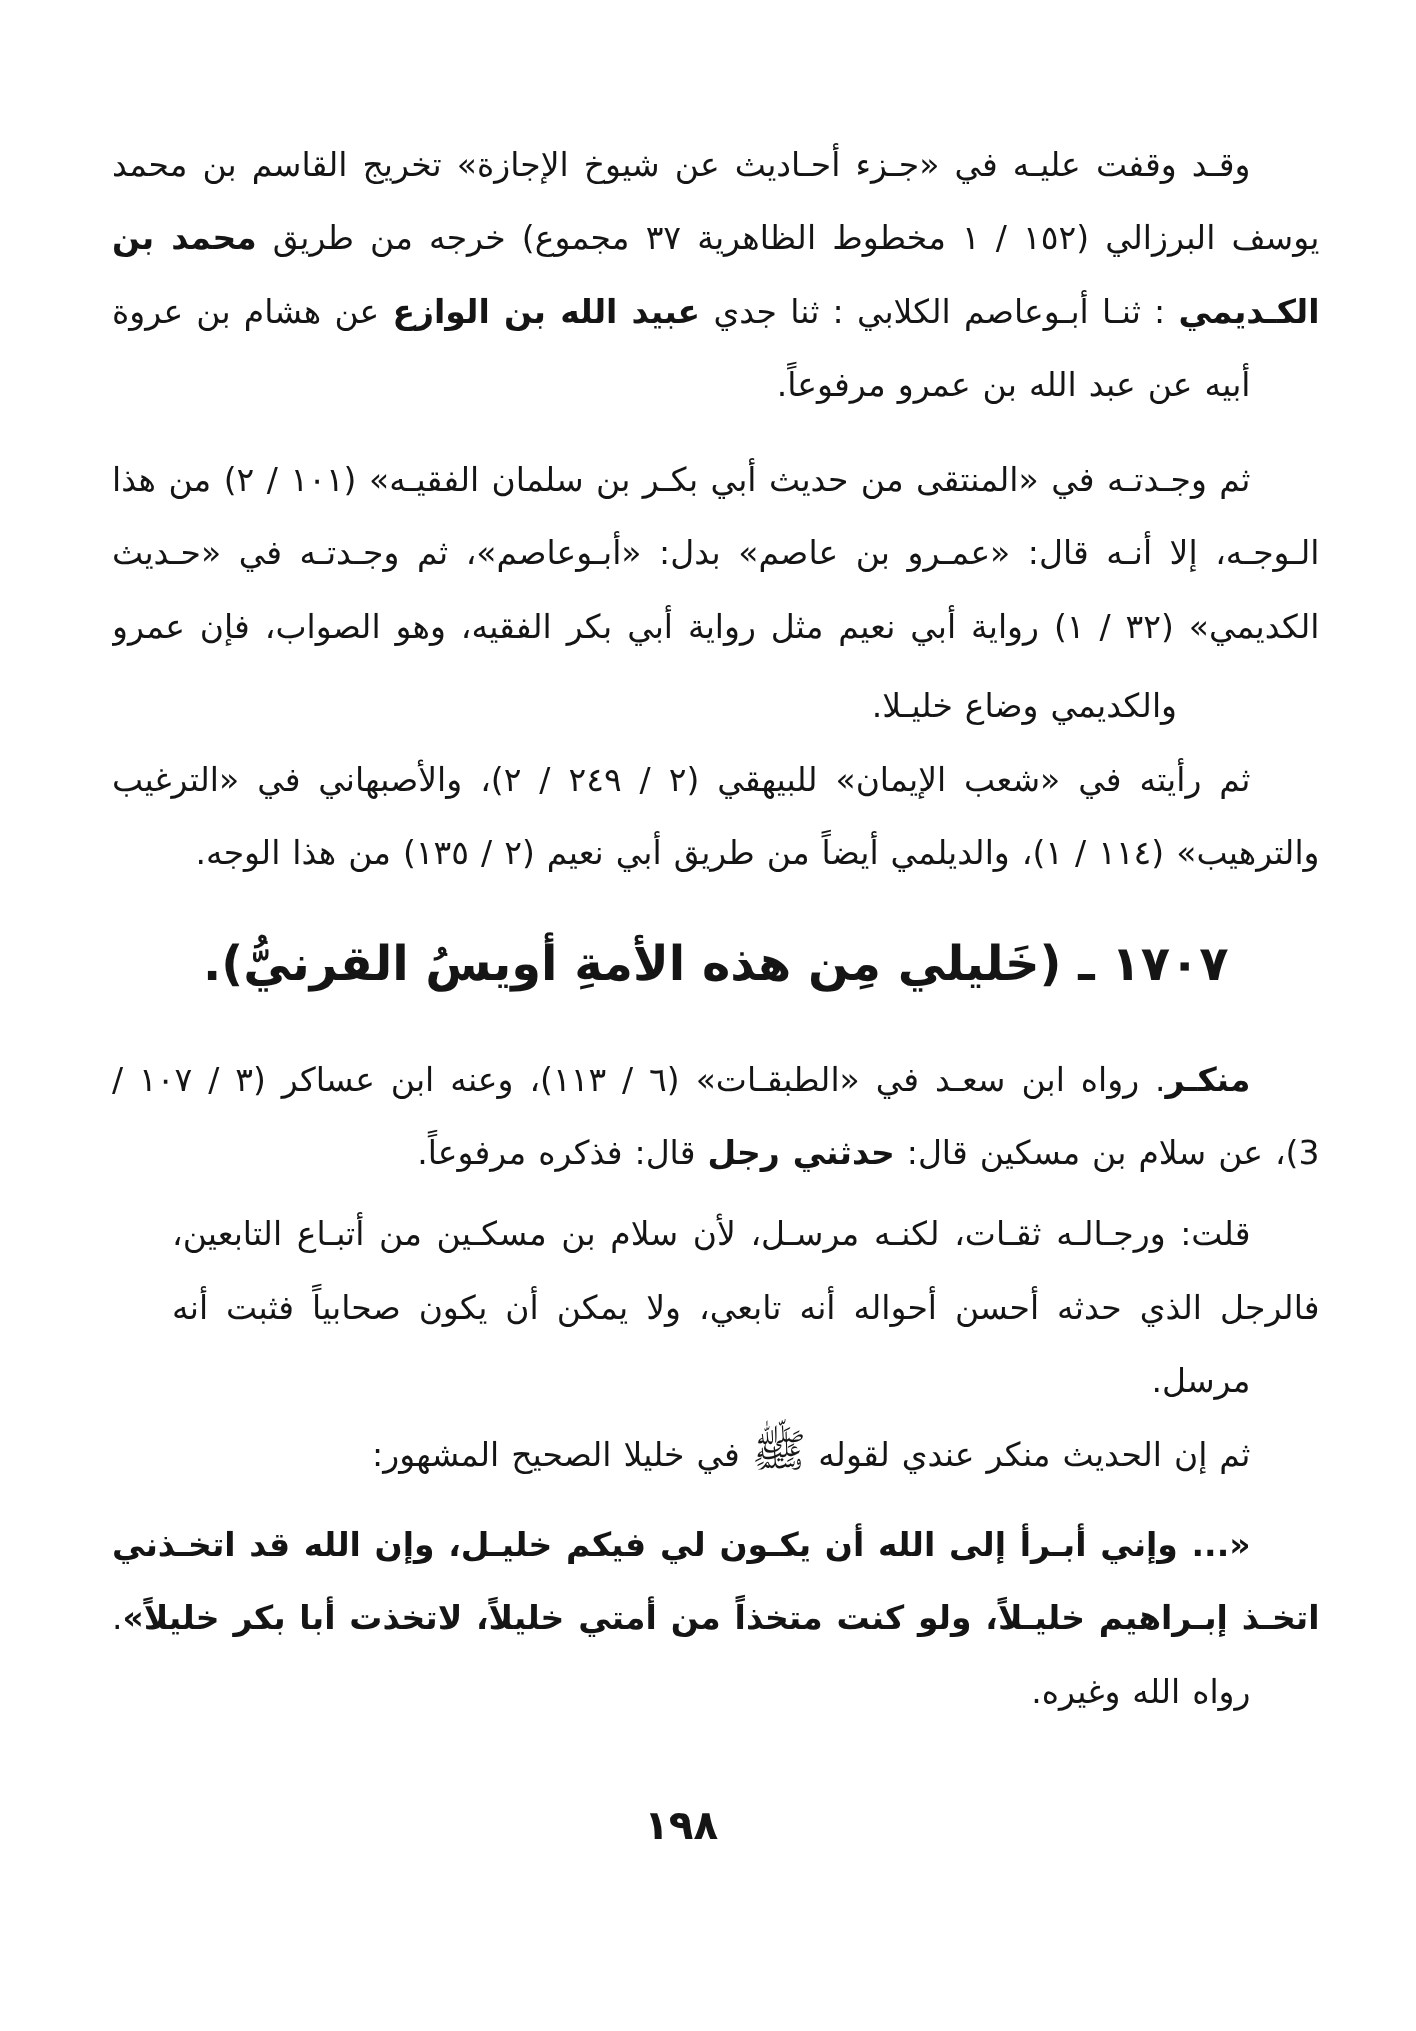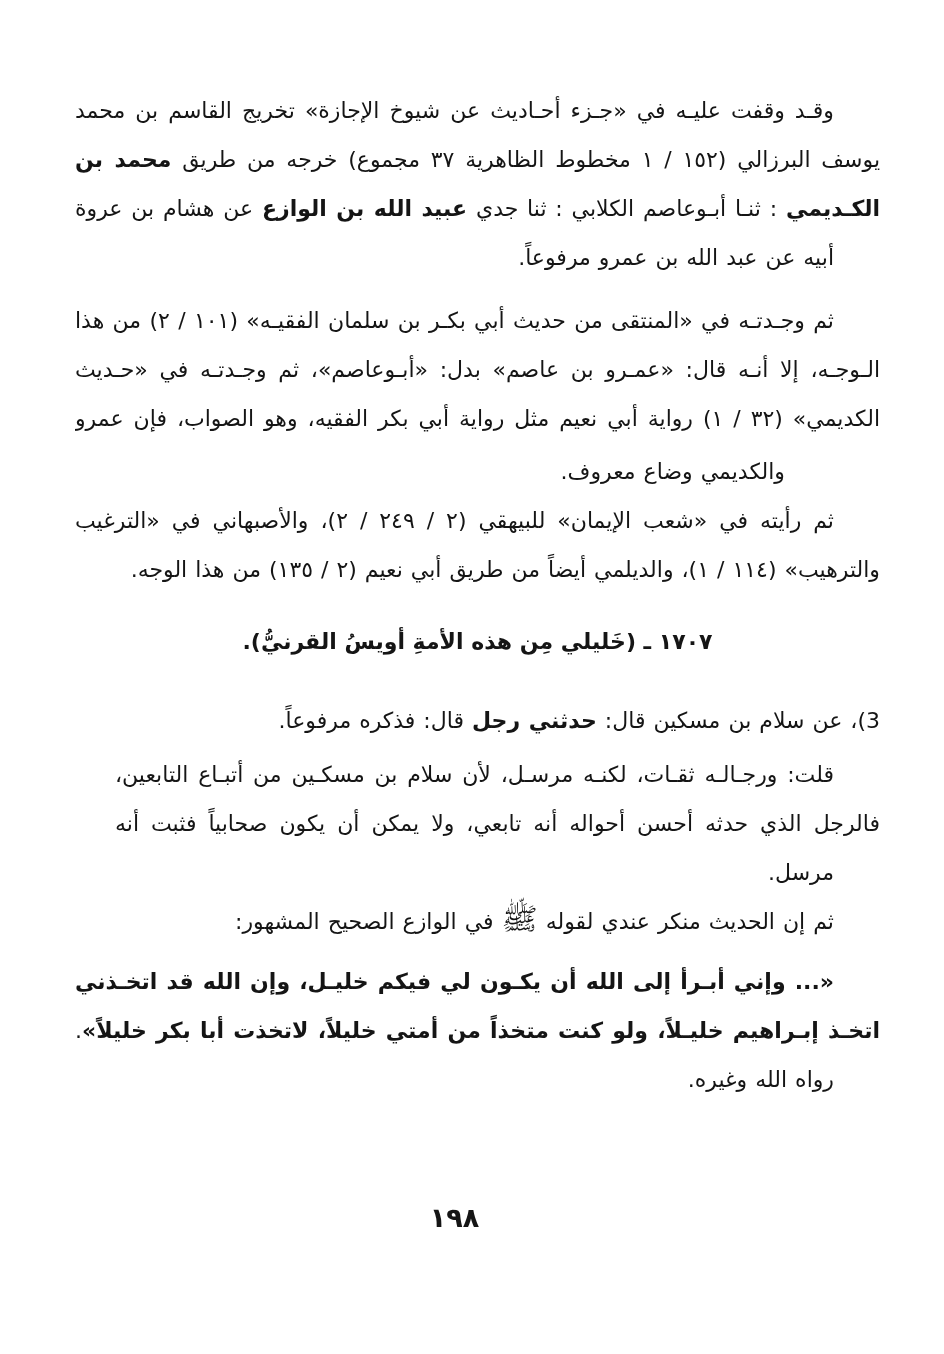--- a/index.html
+++ b/index.html
@@ -32,21 +32,21 @@
   }
   .line.j{
     text-align:justify;
     text-align-last:justify;
   }
   .ind1{padding-right:46px;}
   .ind2{padding-right:95px;}
   .b{font-weight:bold;}
   .seal{font-size:30px;line-height:1;font-weight:normal;}
   .heading{
-    font-size:22px;
+    font-size:32px;
     font-weight:bold;
     text-align:center;
     line-height:56px;
     height:56px;
     overflow:hidden;
   }
   
   .block-0{margin-bottom:14px;}
   .block-1{margin-bottom:4px;}
   .block-2{margin-bottom:0;}
@@ -77,37 +77,38 @@
         <div class="line j"><span>يوسف البرزالي (١٥٢ / ١ مخطوط الظاهرية ٣٧ مجموع) خرجه من طريق </span><span class="b">محمد بن يونس</span></div>
         <div class="line j"><span class="b">الكـديمي</span><span> : ثنـا أبـوعاصم الكلابي : ثنا جدي </span><span class="b">عبيد الله بن الوازع</span><span> عن هشام بن عروة عن</span></div>
         <div class="line ind1"><span>أبيه عن عبد الله بن عمرو مرفوعاً.</span></div>
       </div>
       <div class="para block-1">
         <div class="line j ind1"><span>ثم وجـدتـه في «المنتقى من حديث أبي بكـر بن سلمان الفقيـه» (١٠١ / ٢) من هذا</span></div>
         <div class="line j"><span>الـوجـه، إلا أنـه قال: «عمـرو بن عاصم» بدل: «أبـوعاصم»، ثم وجـدتـه في «حـديث</span></div>
         <div class="line j"><span>الكديمي» (٣٢ / ١) رواية أبي نعيم مثل رواية أبي بكر الفقيه، وهو الصواب، فإن عمرو</span></div>
       </div>
       <div class="para block-2">
-        <div class="line ind2"><span>والكديمي وضاع معروف.</span></div>
+        <div class="line ind2"><span>والكديمي وضاع خليـلا.</span></div>
       </div>
       <div class="para block-3">
         <div class="line j ind1"><span>ثم رأيته في «شعب الإيمان» للبيهقي (٢ / ٢٤٩ / ٢)، والأصبهاني في «الترغيب</span></div>
         <div class="line"><span>والترهيب» (١١٤ / ١)، والديلمي أيضاً من طريق أبي نعيم (٢ / ١٣٥) من هذا الوجه.</span></div>
       </div>
       <div class="heading block-4">١٧٠٧ ـ (خَليلي مِن هذه الأمةِ أويسُ القرنيُّ).</div>
       <div class="para block-5">
+        <div class="line j ind1"><span class="b">منكـر</span><span>. رواه ابن سعـد في «الطبقـات» (٦ / ١١٣)، وعنه ابن عساكر (٣ / ١٠٧ /</span></div>
         <div class="line"><span>3)، عن سلام بن مسكين قال: </span><span class="b">حدثني رجل</span><span> قال: فذكره مرفوعاً.</span></div>
       </div>
       <div class="para block-6">
         <div class="line j ind1"><span>قلت: ورجـالـه ثقـات، لكنـه مرسـل، لأن سلام بن مسكـين من أتبـاع التابعين،</span></div>
         <div class="line j"><span>فالرجل الذي حدثه أحسن أحواله أنه تابعي، ولا يمكن أن يكون صحابياً فثبت أنه</span></div>
         <div class="line ind1"><span>مرسل.</span></div>
       </div>
       <div class="para block-7">
-        <div class="line ind1"><span>ثم إن الحديث منكر عندي لقوله </span><span class="seal">ﷺ</span><span> في الوازع الصحيح المشهور:</span></div>
+        <div class="line ind1"><span>ثم إن الحديث منكر عندي لقوله </span><span class="seal">ﷺ</span><span> في خليلا الصحيح المشهور:</span></div>
       </div>
       <div class="para block-8">
         <div class="line j ind1"><span class="b">«... وإني أبـرأ إلى الله أن يكـون لي فيكم خليـل، وإن الله قد اتخـذني خليلاً، كما</span></div>
         <div class="line j"><span class="b">اتخـذ إبـراهيم خليـلاً، ولو كنت متخذاً من أمتي خليلاً، لاتخذت أبا بكر خليلاً»</span><span>. الحديث</span></div>
         <div class="line ind1"><span>رواه الله وغيره.</span></div>
       </div>
     </div>
   <div class="pageno">١٩٨</div>
 </div>
 

